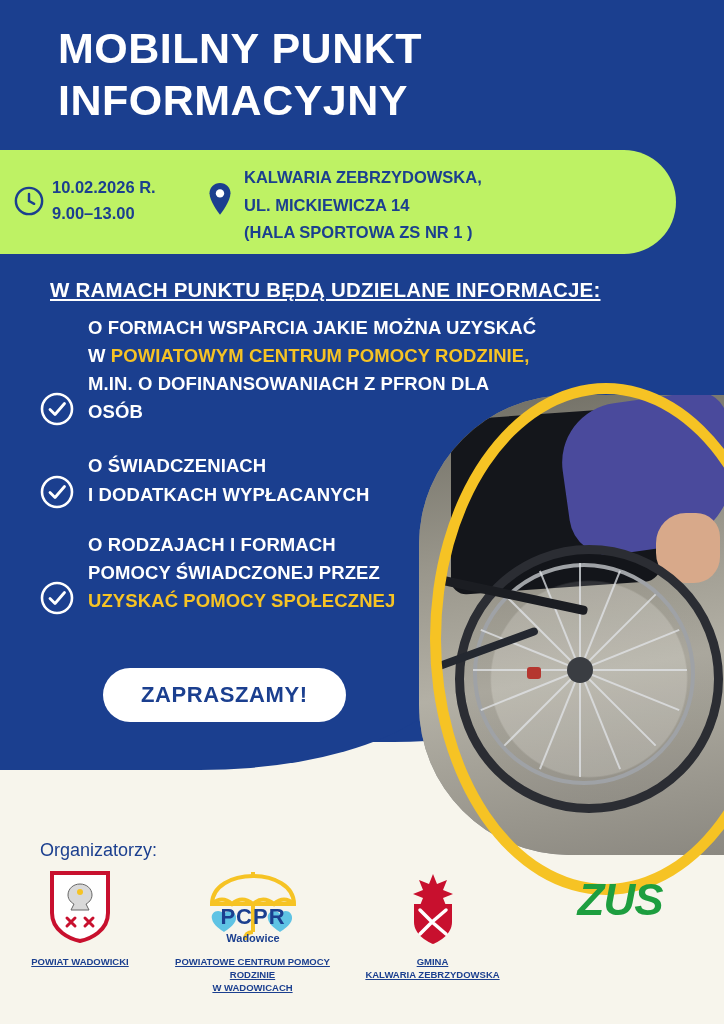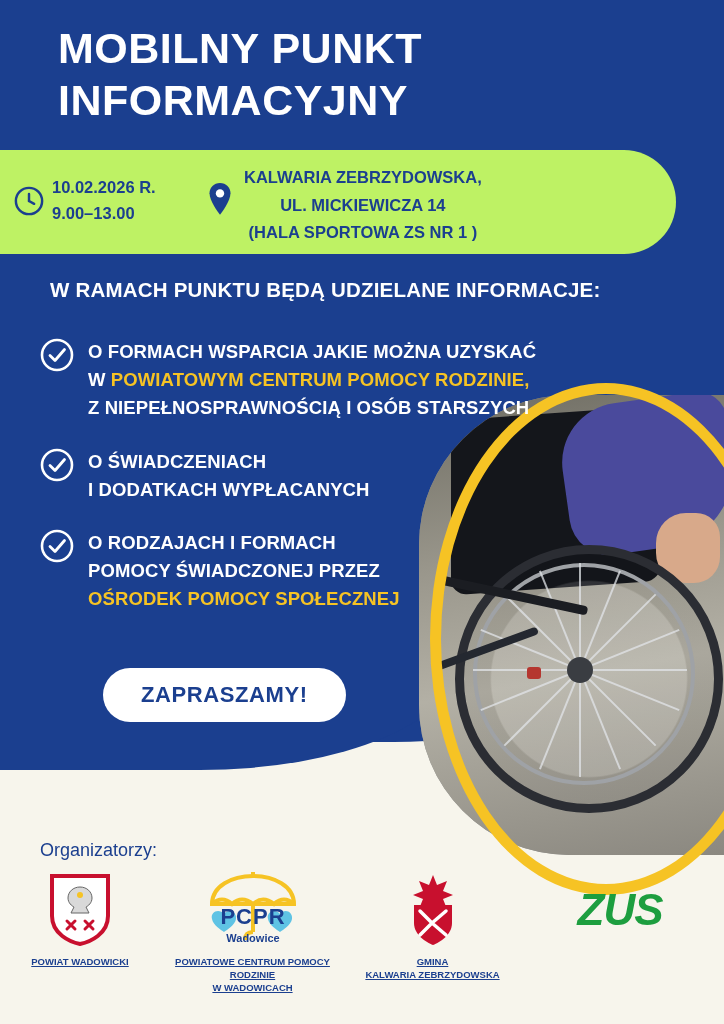--- a/index.html
+++ b/index.html
@@ -99,21 +99,20 @@
   }
   .address-block {
     position: absolute;
     left: 244px;
     top: 14px;
     color: #1b3f8f;
     font-size: 16.5px;
     font-weight: bold;
     line-height: 1.68;
     white-space: nowrap;
-    text-align: center;
   }
 
   
   .photo {
     position: absolute;
     right: 0;
     top: 395px;
     width: 305px;
     height: 460px;
     z-index: 2;
@@ -240,35 +239,35 @@
   
   .lead {
     position: absolute;
     left: 50px;
     top: 278px;
     z-index: 6;
     color: #ffffff;
     font-size: 20.5px;
     font-weight: bold;
     letter-spacing: 0.2px;
+    text-decoration: underline;
   }
 
   .bullets {
     position: absolute;
     left: 40px;
     top: 314px;
     width: 500px;
     z-index: 6;
   }
   .bullet {
     position: relative;
     display: flex;
-    align-items: flex-start;
+    align-items: flex-end;
     margin-bottom: 22px;
-    margin-top: 24px;
   }
   .check {
     flex: 0 0 auto;
     width: 34px;
     height: 34px;
     margin-right: 14px;
   }
   .bullet-text {
     color: #ffffff;
     font-size: 18.5px;
@@ -320,21 +319,21 @@
   .logo-cell {
     text-align: center;
     color: #1b3f8f;
     font-size: 9.5px;
     font-weight: bold;
     line-height: 1.35;
   }
   .logo-cell .mark {
     height: 80px;
     display: flex;
-    align-items: center;
+    align-items: flex-start;
     justify-content: center;
   }
   .cell-1 { width: 160px; }
   .cell-2 { width: 185px; }
   .cell-3 { width: 175px; }
   .cell-4 { width: 200px; }
   .cap { margin-top: 6px; display: block; text-decoration: underline; }
 
   .zus-text {
     color: #1d9e3f;
@@ -411,21 +410,21 @@
   <div class="bullets">
 
     <div class="bullet bullet-1">
       <svg class="check" viewBox="0 0 34 34">
         <circle cx="17" cy="17" r="15" fill="none" stroke="#ffffff" stroke-width="2.6"></circle>
         <polyline points="10,17.5 15,22.5 24.5,11.5" fill="none" stroke="#ffffff" stroke-width="2.8" stroke-linecap="round" stroke-linejoin="round"></polyline>
       </svg>
       <div class="bullet-text">
         <div><span>O FORMACH WSPARCIA JAKIE MOŻNA UZYSKAĆ</span></div>
         <div><span>W </span><span class="hl">POWIATOWYM CENTRUM POMOCY RODZINIE,</span></div>
-        <div><span>Z NIEPEŁNOSPRAWNOŚCIĄ I OSÓB STARSZYCH</span></div>
+        <div><span>M.IN. O DOFINANSOWANIACH Z PFRON DLA OSÓB</span></div>
       </div>
     </div>
 
     <div class="bullet">
       <svg class="check" viewBox="0 0 34 34">
         <circle cx="17" cy="17" r="15" fill="none" stroke="#ffffff" stroke-width="2.6"></circle>
         <polyline points="10,17.5 15,22.5 24.5,11.5" fill="none" stroke="#ffffff" stroke-width="2.8" stroke-linecap="round" stroke-linejoin="round"></polyline>
       </svg>
       <div class="bullet-text">
         <div><span>O ŚWIADCZENIACH</span></div>
@@ -434,21 +433,21 @@
     </div>
 
     <div class="bullet">
       <svg class="check" viewBox="0 0 34 34">
         <circle cx="17" cy="17" r="15" fill="none" stroke="#ffffff" stroke-width="2.6"></circle>
         <polyline points="10,17.5 15,22.5 24.5,11.5" fill="none" stroke="#ffffff" stroke-width="2.8" stroke-linecap="round" stroke-linejoin="round"></polyline>
       </svg>
       <div class="bullet-text">
         <div><span>O RODZAJACH I FORMACH</span></div>
         <div><span>POMOCY ŚWIADCZONEJ PRZEZ</span></div>
-        <div><span class="hl">OŚRODEK POMOCY SPOŁECZNEJ</span></div>
+        <div><span class="hl">UZYSKAĆ POMOCY SPOŁECZNEJ</span></div>
       </div>
     </div>
 
   </div>
 
   <button class="cta">ZAPRASZAMY!</button>
 
   <div class="org-title">Organizatorzy:</div>
 
   <div class="logos">

